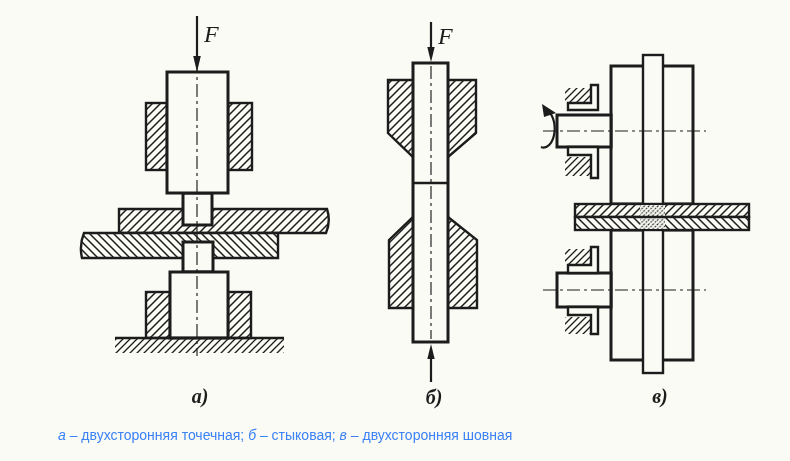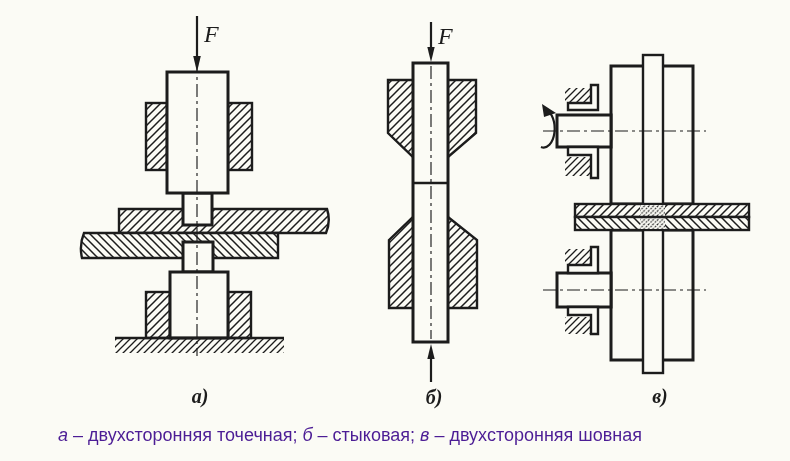--- a/index.html
+++ b/index.html
@@ -21,21 +21,21 @@
   .hDense{fill:url(#hatchDense);stroke:none;}
   .thin {stroke:#1c1c1c;stroke-width:2.4;fill:none;}
   .cl {stroke:#1c1c1c;stroke-width:1.15;stroke-dasharray:13 4 3 4;fill:none;}
   .arrowline{stroke:#1c1c1c;stroke-width:2.2;fill:none;}
   .ah{fill:#1c1c1c;stroke:none;}
   text.fl {font:italic 24px "Liberation Serif",serif;fill:#1c1c1c;}
   text.lbl{font:italic bold 20px "Liberation Serif",serif;fill:#1c1c1c;text-anchor:middle;}
 
   .caption{
     position:absolute;left:58px;top:424px;
-    font-size:18px;line-height:22px;color:#4c1d95;
+    font-size:14px;line-height:22px;color:#3b82f6;
     white-space:pre;
   }
   .caption .key{font-style:italic;}
 </style>
 </head>
 <body>
 
 <div class="stage">
 <svg width="790" height="420" viewBox="0 0 790 420">
   <defs>

